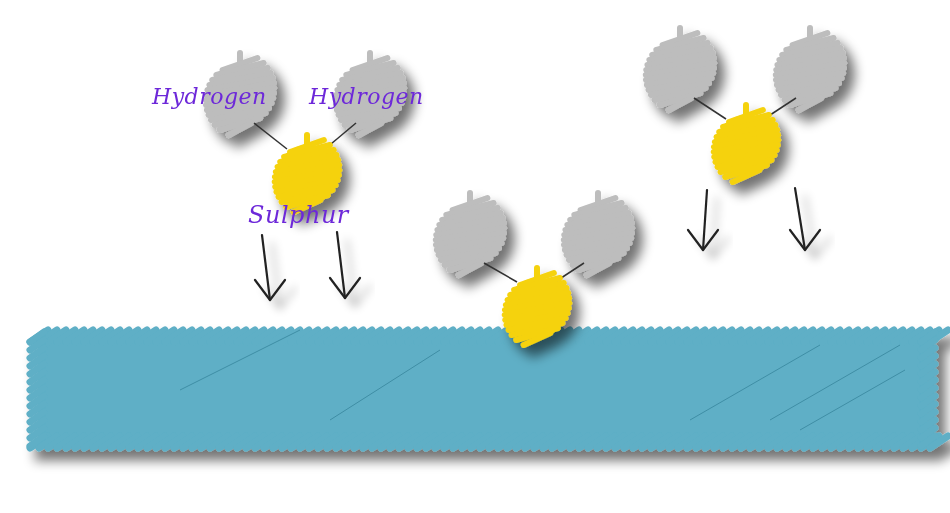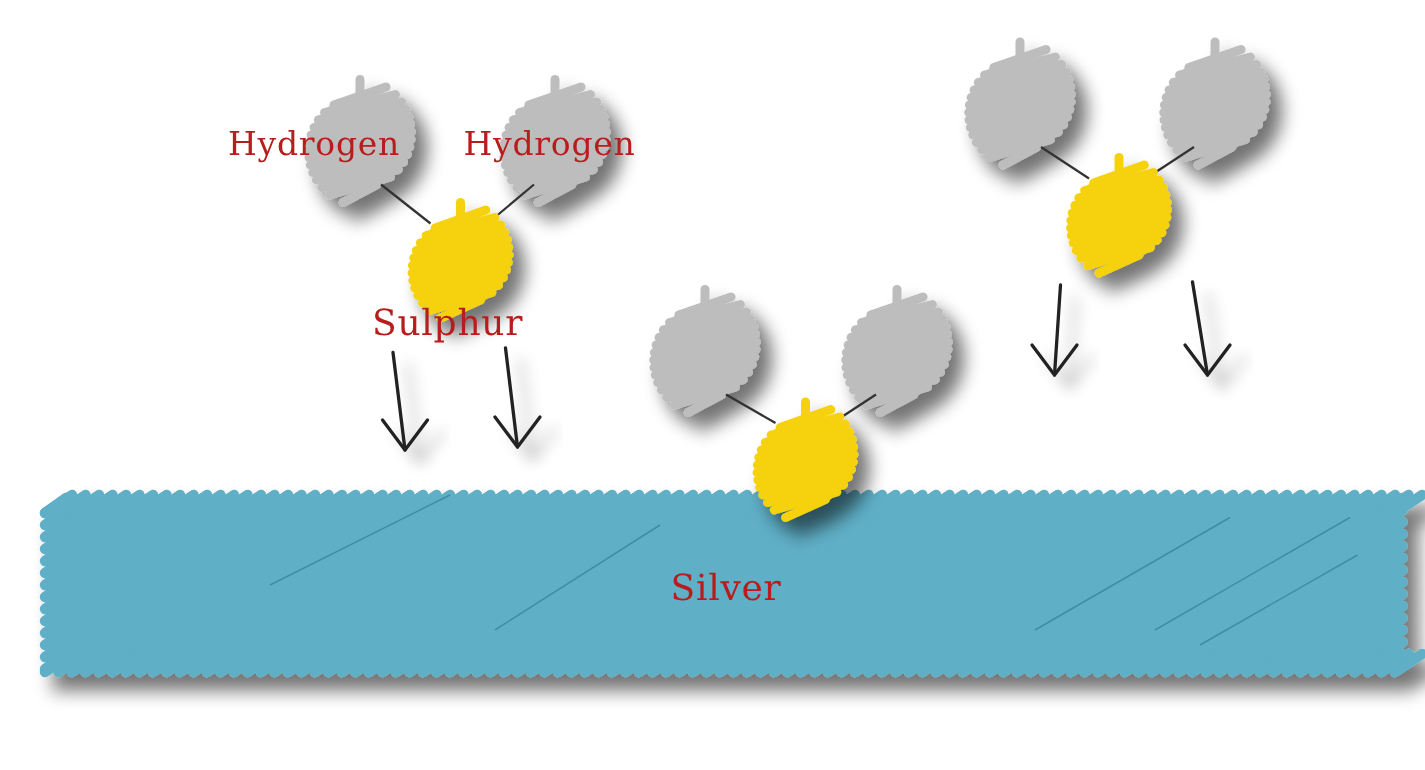--- a/index.html
+++ b/index.html
@@ -1,18 +1,18 @@
 <!DOCTYPE html>
 <html><head>
   <meta charset="utf-8">
   <style>
     html,body{margin:0;padding:0;background:#ffffff;}
     #stage{position:relative;width:950px;height:513px;overflow:hidden;background:#ffffff;font-family:"DejaVu Sans",sans-serif;}
     svg{position:absolute;left:0;top:0;}
-    .lbl{position:absolute;font-family:"DejaVu Serif",serif;color:#b91c1c;white-space:nowrap;letter-spacing:0.5px;}
+    .lbl{position:absolute;font-family:"DejaVu Serif",serif;font-style:italic;color:#6d28d9;white-space:nowrap;letter-spacing:0.5px;}
   </style>
 </head>
 <body>
 
 <div id="stage">
   <svg id="art" width="950" height="513" viewBox="0 0 950 513">
     <defs>
       <filter id="shadow" x="-30%" y="-30%" width="170%" height="170%">
         <feGaussianBlur in="SourceAlpha" stdDeviation="6"></feGaussianBlur>
         <feOffset dx="8" dy="10" result="ob"></feOffset>
@@ -465,14 +465,13 @@
         <g filter="url(#ashadow)">
           <line x1="795" y1="188" x2="805" y2="250" stroke="#222222" stroke-width="2.2" stroke-linecap="round"></line>
           <polyline points="790,230 805,250 820,230" fill="none" stroke="#222222" stroke-width="2.2" stroke-linecap="round" stroke-linejoin="round"></polyline>
         </g>
       </g>
   </svg>
 
   <div class="lbl" style="left:152px;top:84px;font-size:22px;">Hydrogen</div>
   <div class="lbl" style="left:309px;top:84px;font-size:22px;">Hydrogen</div>
   <div class="lbl" style="left:248px;top:166px;font-size:24px;margin-top:35px;">Sulphur</div>
-  <div class="lbl" style="left:447px;top:378px;font-size:24px;">Silver</div>
 </div>
 
 </body></html>

